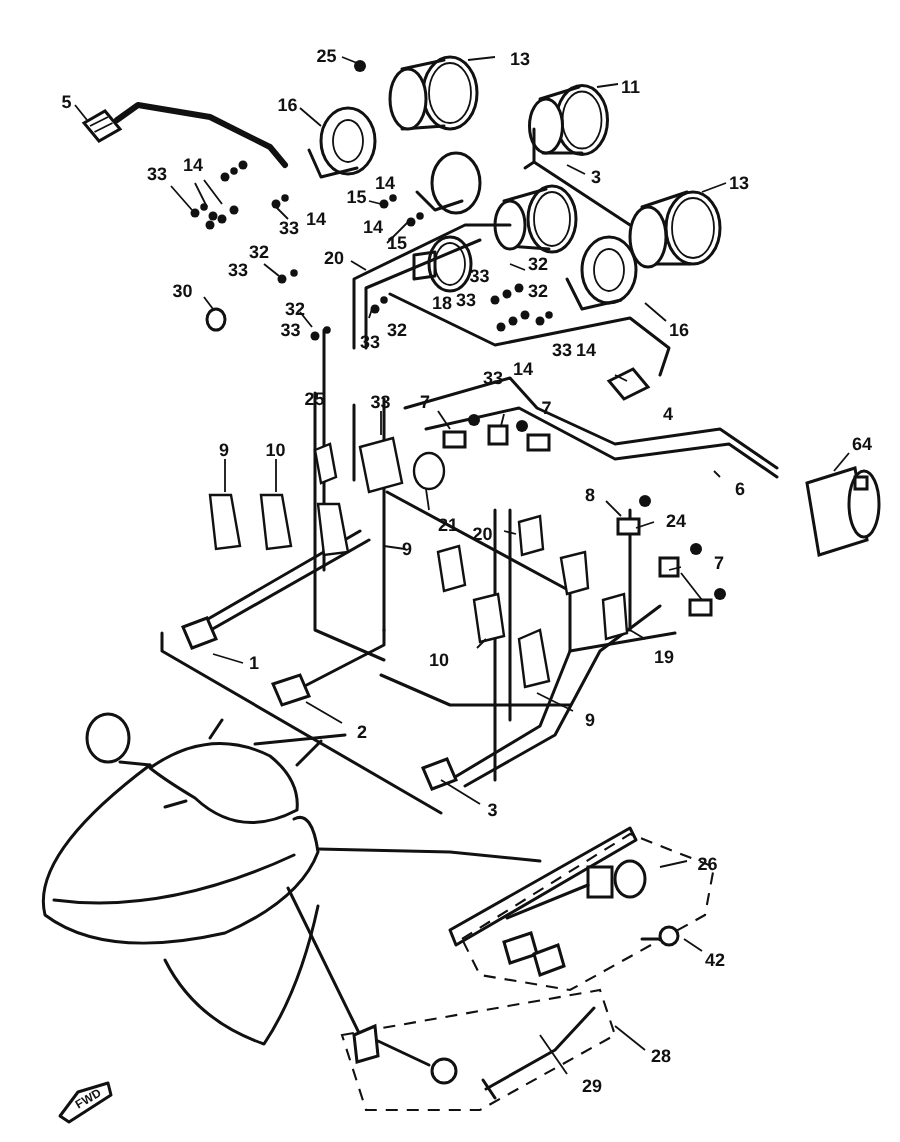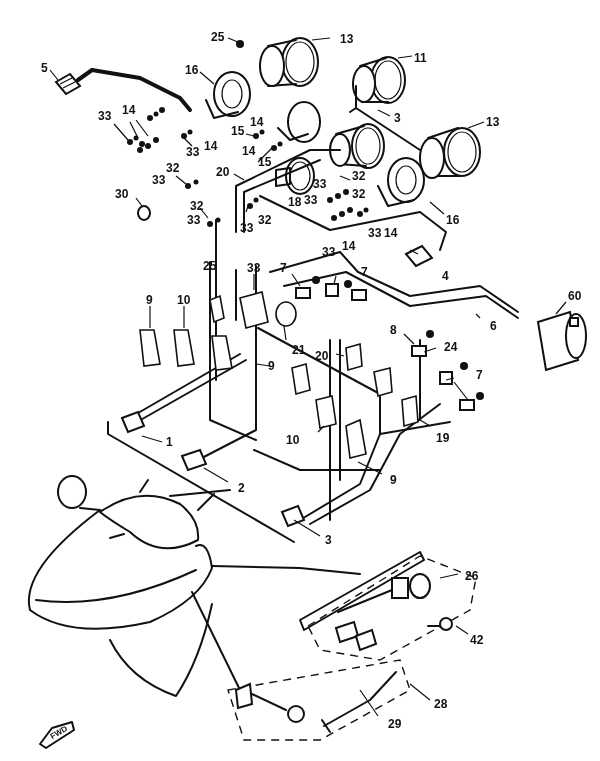--- a/index.html
+++ b/index.html
@@ -297,21 +297,21 @@
 <div class="lbl" style="left:322px;top:246px">33</div>
 <div class="lbl" style="left:342px;top:240px">14</div>
 <div class="lbl" style="left:368px;top:227px">33</div>
 <div class="lbl" style="left:384px;top:227px">14</div>
 <div class="lbl" style="left:446px;top:214px">16</div>
 <div class="lbl" style="left:442px;top:270px">4</div>
 <div class="lbl" style="left:203px;top:260px">25</div>
 <div class="lbl" style="left:247px;top:262px">33</div>
 <div class="lbl" style="left:280px;top:262px">7</div>
 <div class="lbl" style="left:361px;top:266px">7</div>
-<div class="lbl" style="left:568px;top:290px">60</div>
+<div class="lbl" style="left:568px;top:290px">64</div>
 <div class="lbl" style="left:146px;top:294px">9</div>
 <div class="lbl" style="left:177px;top:294px">10</div>
 <div class="lbl" style="left:490px;top:320px">6</div>
 <div class="lbl" style="left:390px;top:324px">8</div>
 <div class="lbl" style="left:292px;top:344px">21</div>
 <div class="lbl" style="left:315px;top:350px">20</div>
 <div class="lbl" style="left:444px;top:341px">24</div>
 <div class="lbl" style="left:268px;top:360px">9</div>
 <div class="lbl" style="left:476px;top:369px">7</div>
 <div class="lbl" style="left:286px;top:434px">10</div>

